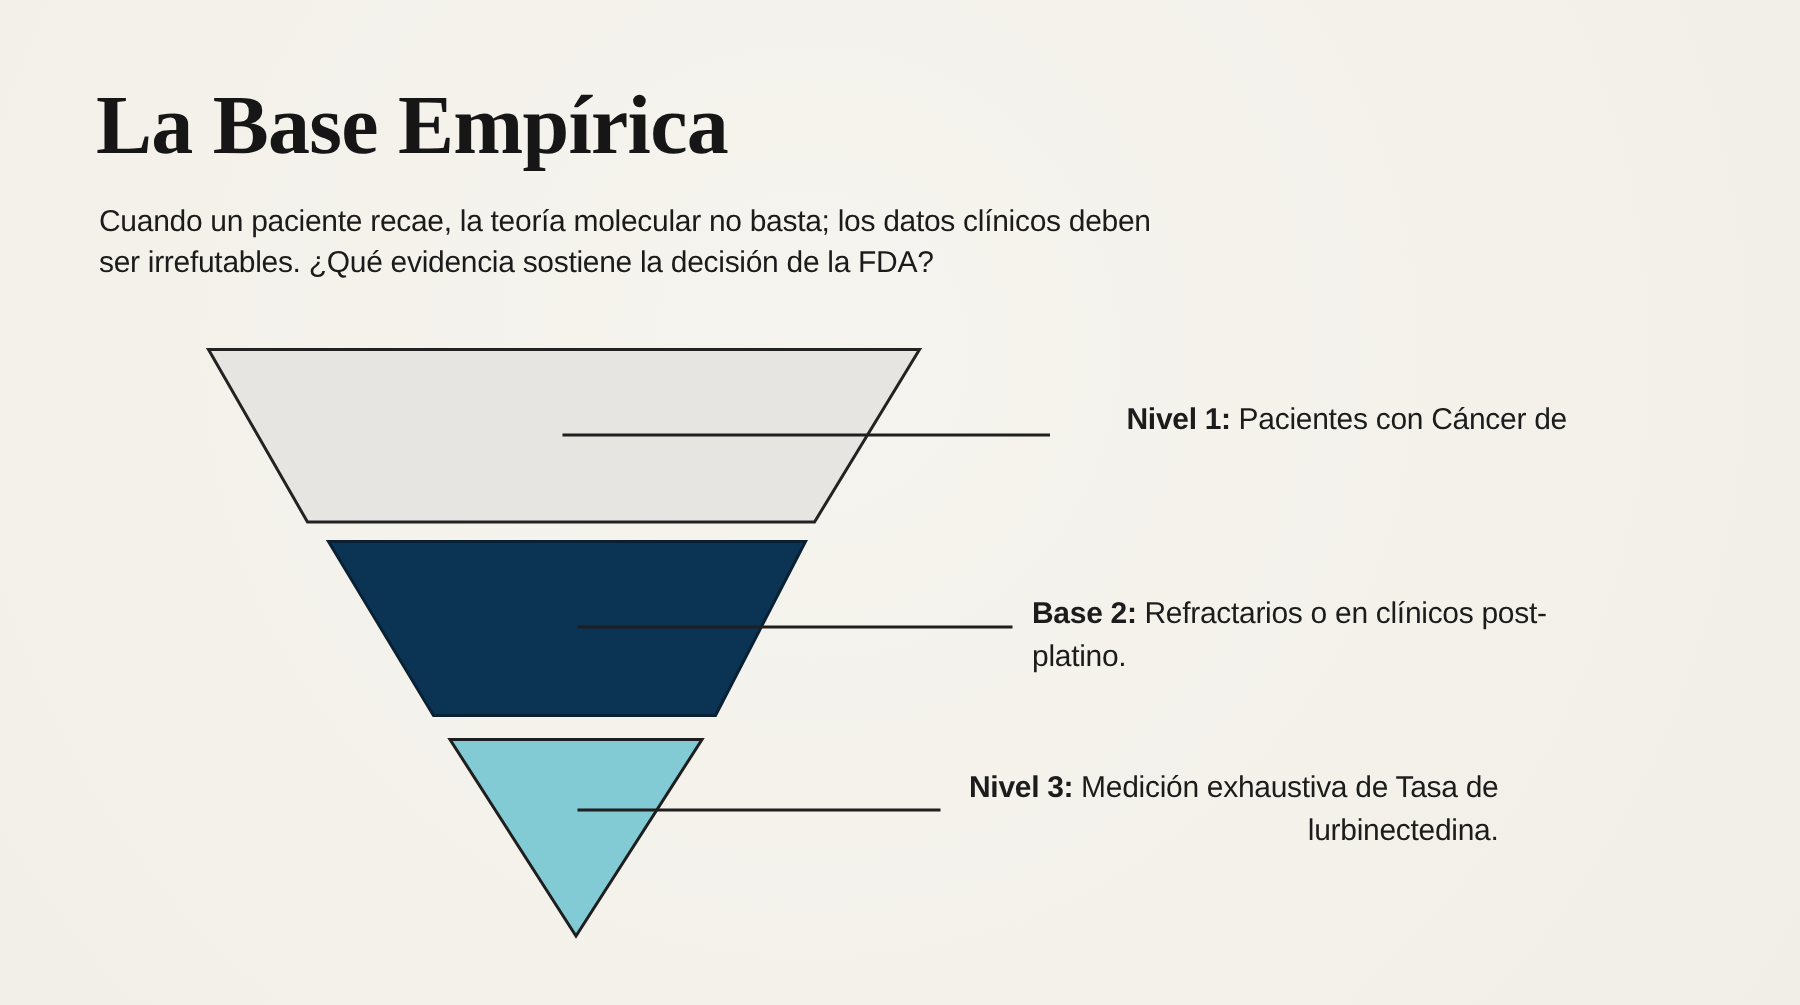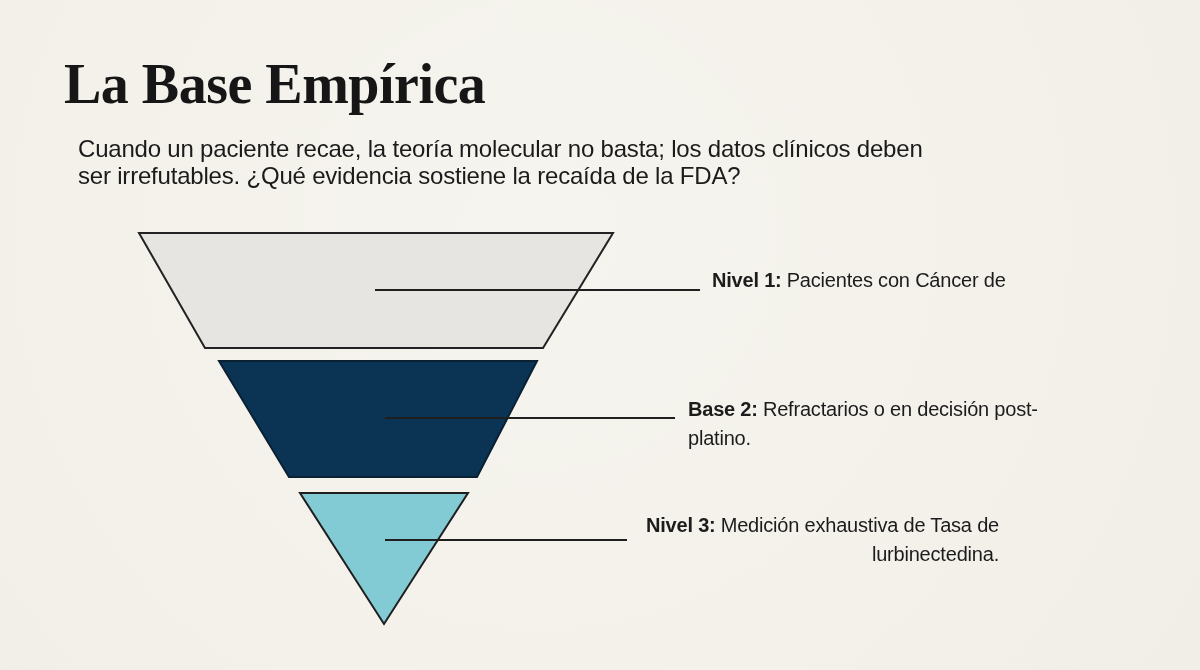--- a/index.html
+++ b/index.html
@@ -12,44 +12,44 @@
     position:relative;width:1200px;height:670px;
     background:radial-gradient(circle at 45% 35%, #f6f4ee 0%, #f3f1ea 60%, #f0eee6 100%);
   }
   .title{
     position:absolute;left:64px;top:52px;margin:0;
     font-family:"Liberation Serif","DejaVu Serif",serif;
     font-weight:700;font-size:56px;line-height:64px;letter-spacing:-0.5px;
     color:#161616;
   }
   .subtitle{
-    position:absolute;left:78px;top:135px;
-    font-size:24px;line-height:27px;color:#1b1b1b;letter-spacing:-0.2px;
+    position:absolute;left:66px;top:135px;
+    font-size:20px;line-height:27px;color:#1b1b1b;letter-spacing:-0.2px;
   }
   .subtitle div{white-space:nowrap;}
   svg.funnel{position:absolute;left:0;top:0;}
   .callout{
     position:absolute;font-size:20px;line-height:29px;color:#1c1c1c;letter-spacing:-0.2px;
   }
   .callout .line{white-space:nowrap;}
   .callout strong{font-weight:700;padding-right:0.26em;}
-  .c1{left:712px;top:266px;}
+  .c1{left:751px;top:266px;}
   .c2{left:688px;top:395px;}
   .c3{left:646px;top:511px;text-align:right;}
 </style>
 </head>
 <body>
 
 <div class="slide">
 
   <h1 class="title">La Base Empírica</h1>
 
   <div class="subtitle">
     <div>Cuando un paciente recae, la teoría molecular no basta; los datos clínicos deben</div>
-    <div>ser irrefutables. ¿Qué evidencia sostiene la recaída de la FDA?</div>
+    <div>ser irrefutables. ¿Qué evidencia sostiene la decisión de la FDA?</div>
   </div>
 
   <svg class="funnel" width="1200" height="670" viewBox="0 0 1200 670">
 
     <polygon points="139,233 613,233 543,348 205,348" stroke="#222222" stroke-width="2" stroke-linejoin="miter" fill="#e6e5e1"></polygon>
 
     <polygon points="219,361 537,361 477,477 289,477" stroke="#0a2133" stroke-width="2" stroke-linejoin="miter" fill="#0b3354"></polygon>
 
     <polygon points="300,493 468,493 384,624" stroke="#1e1e1e" stroke-width="2" stroke-linejoin="miter" fill="#83cbd4"></polygon>
 
@@ -59,21 +59,21 @@
   </svg>
 
   <div class="callout c1">
     <div class="line">
       <strong>Nivel 1:</strong><span>Pacientes con Cáncer de</span>
     </div>
   </div>
 
   <div class="callout c2">
     <div class="line">
-      <strong>Base 2:</strong><span>Refractarios o en decisión post-</span>
+      <strong>Base 2:</strong><span>Refractarios o en clínicos post-</span>
     </div>
     <div class="line">platino.</div>
   </div>
 
   <div class="callout c3">
     <div class="line">
       <strong>Nivel 3:</strong><span>Medición exhaustiva de Tasa de</span>
     </div>
     <div class="line">lurbinectedina.</div>
   </div>

